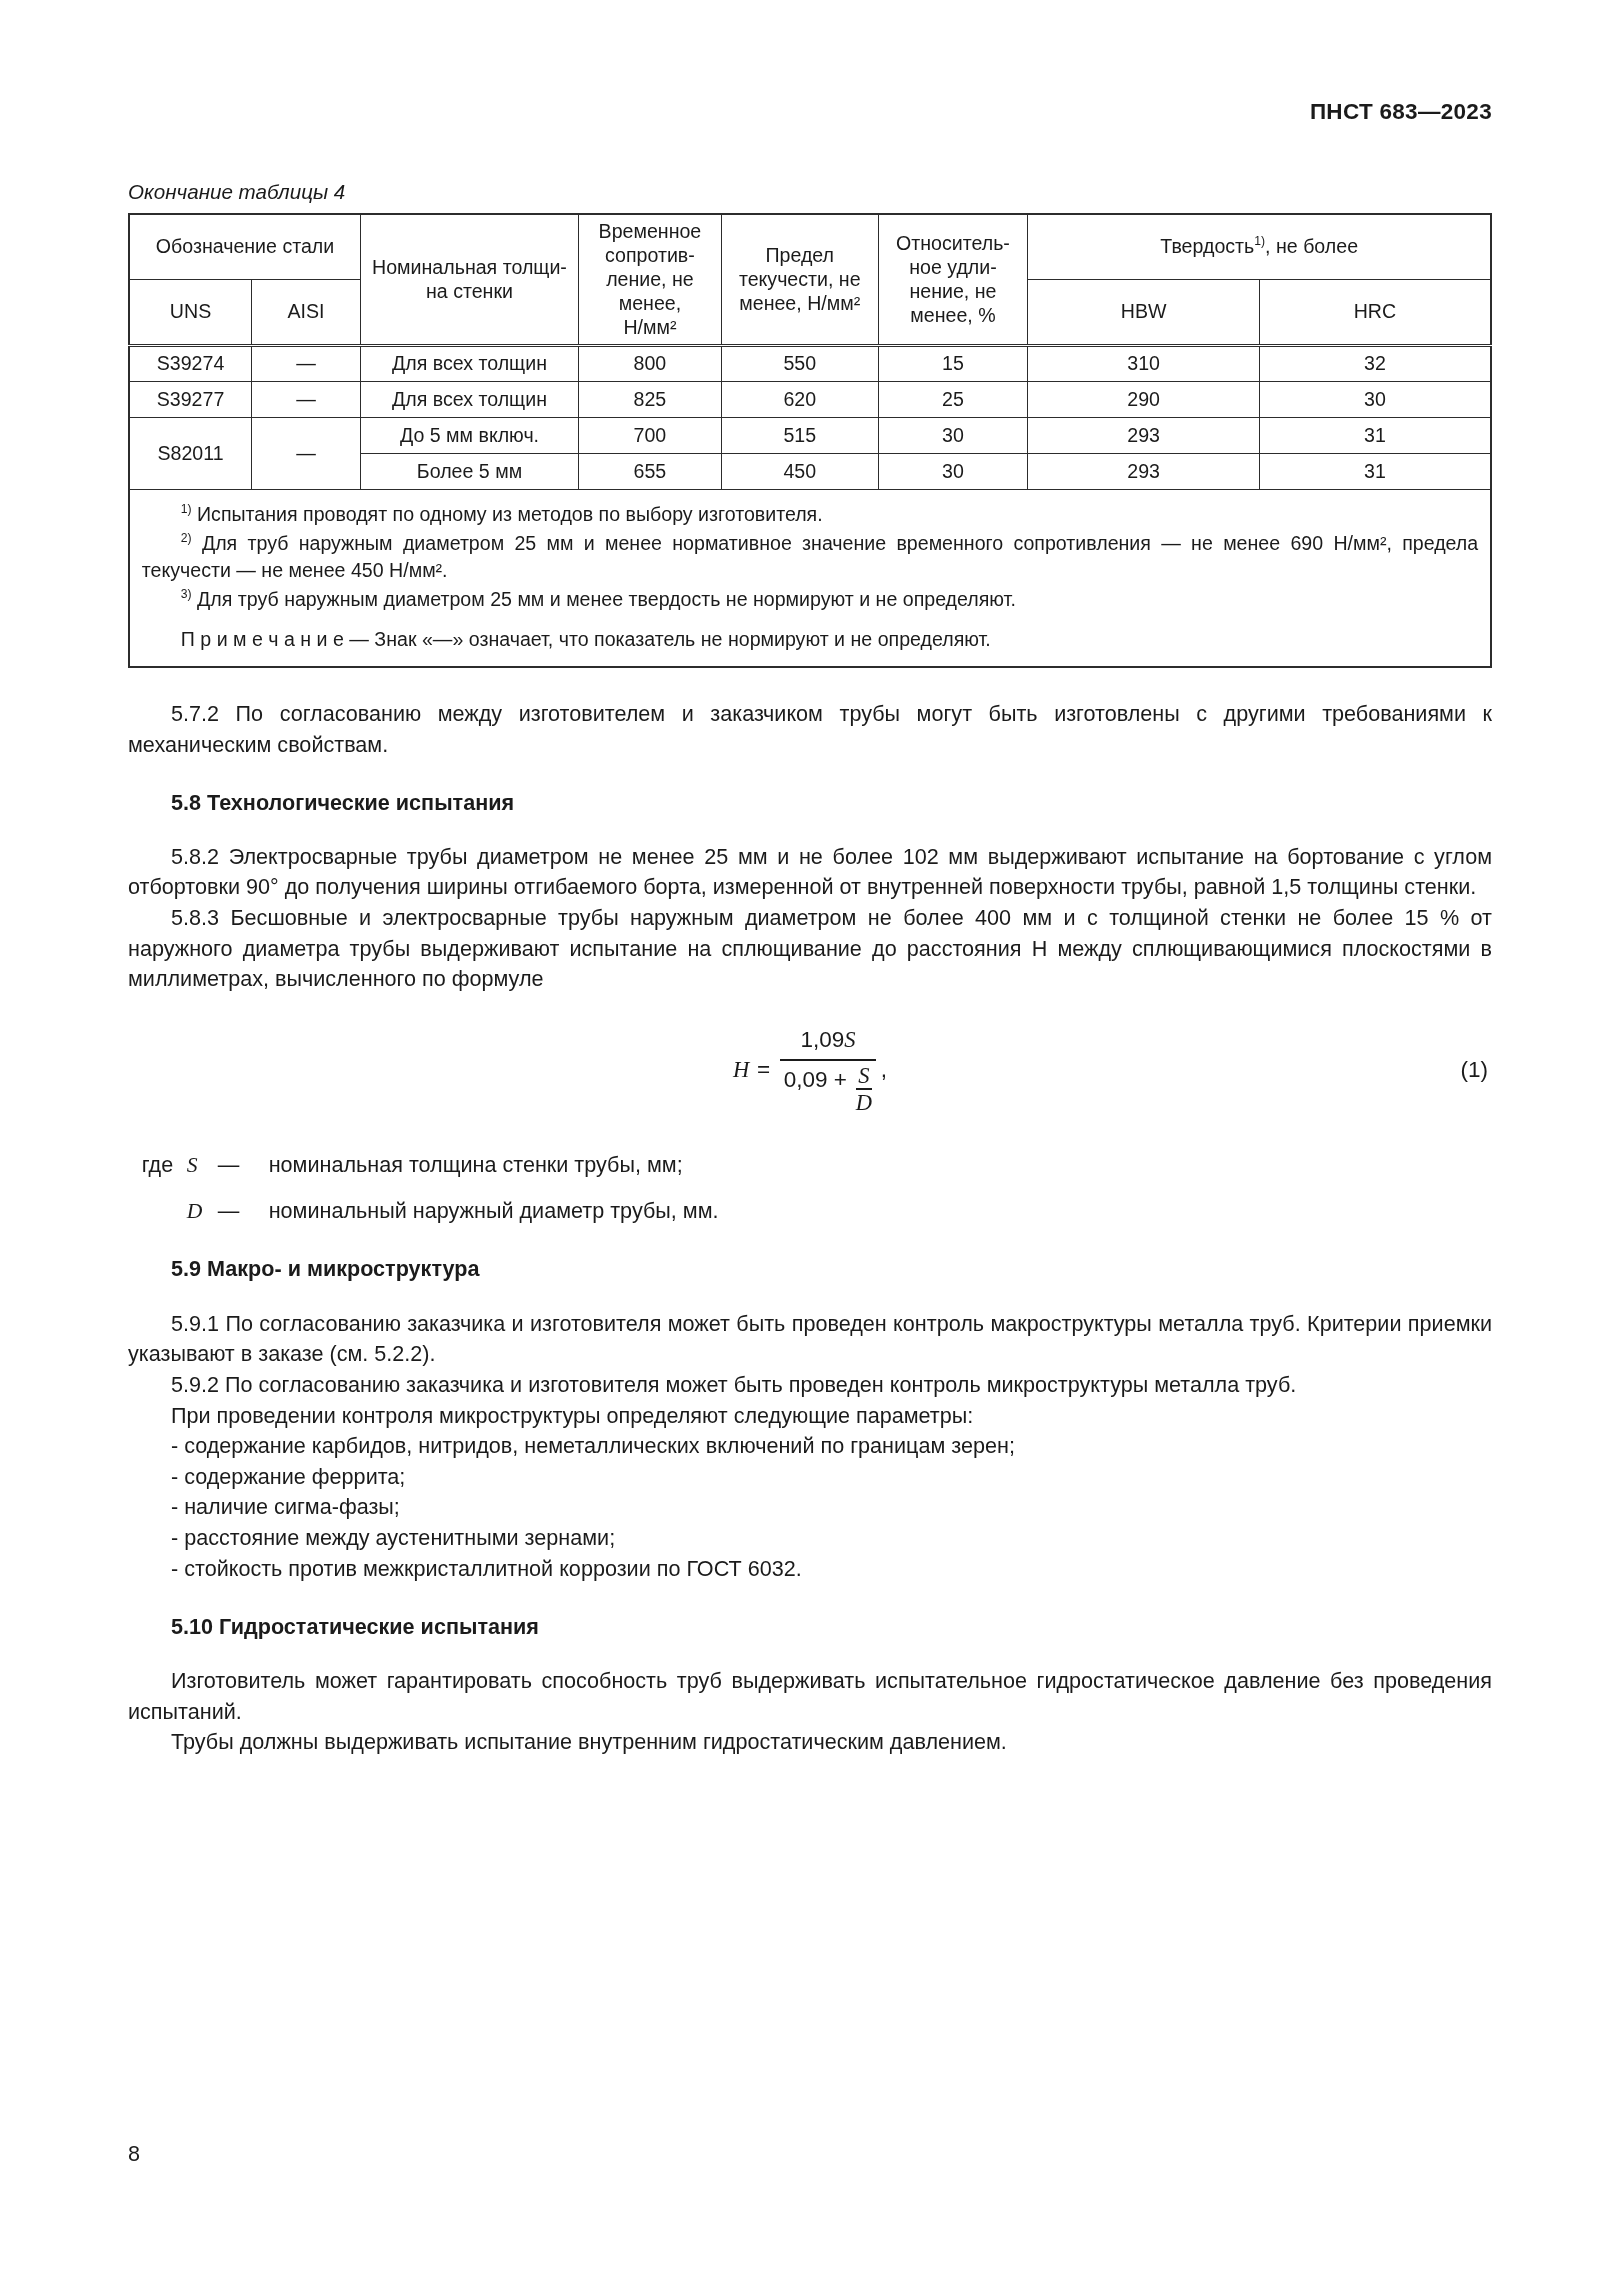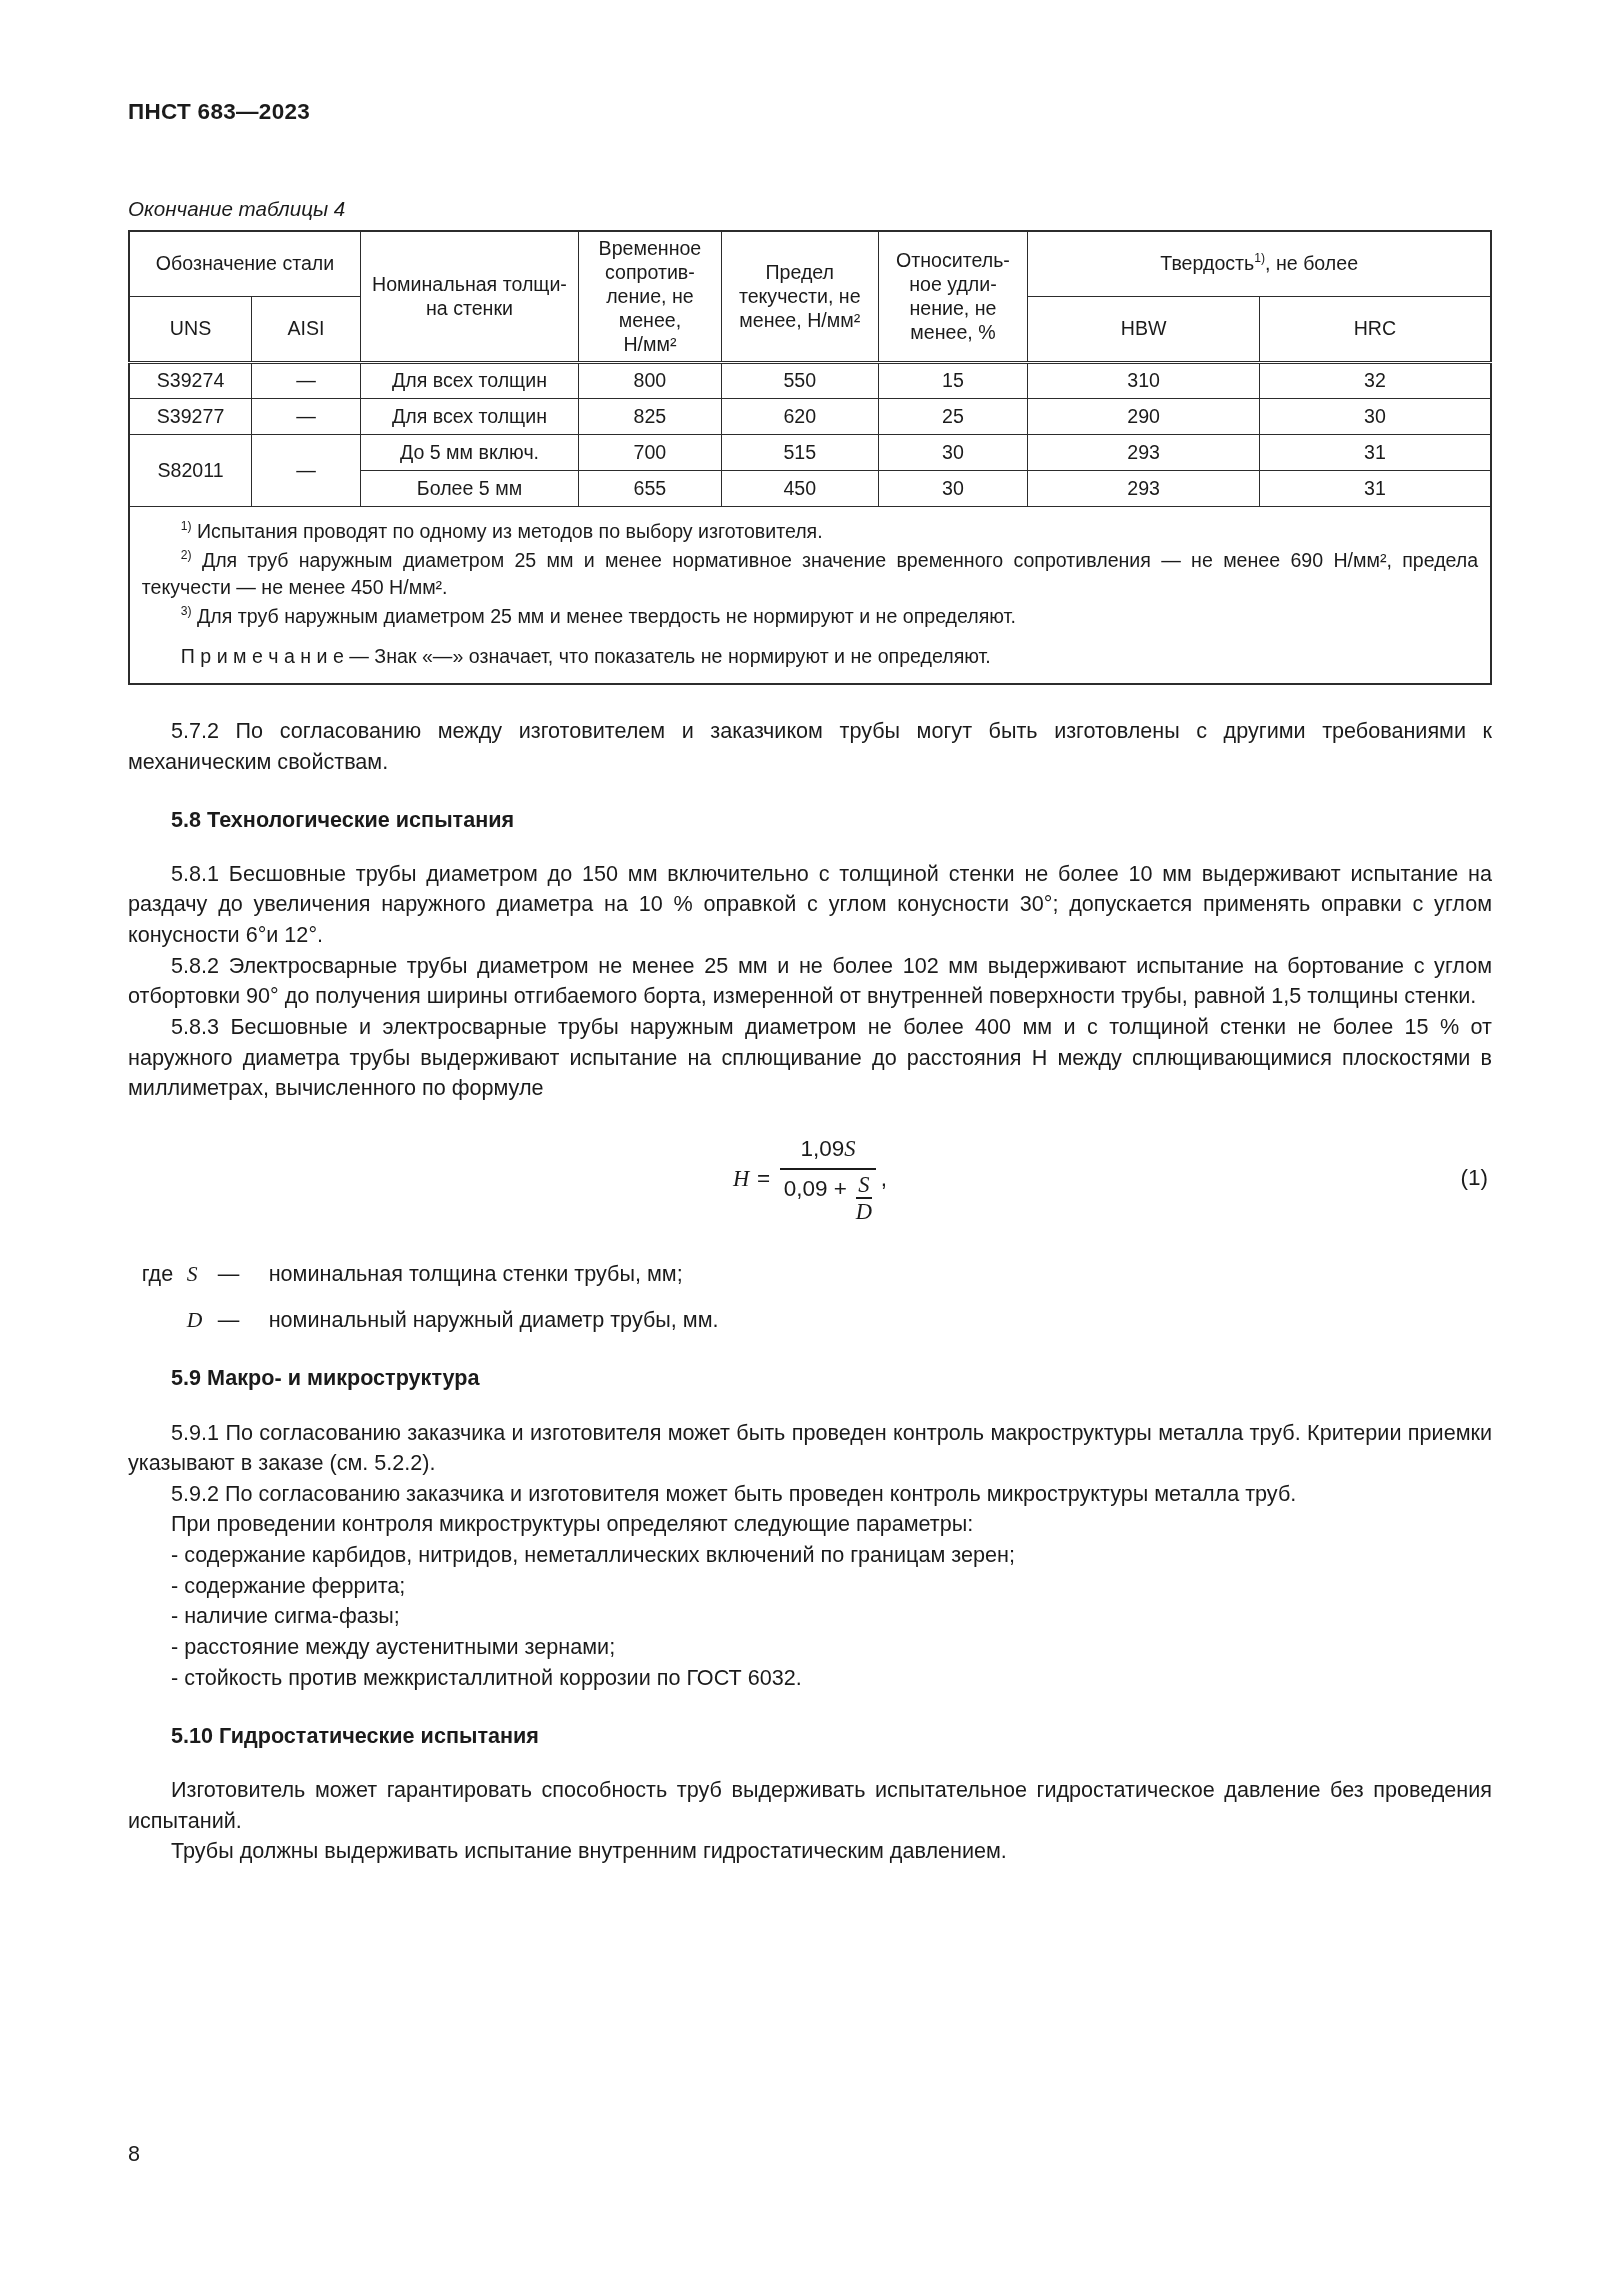--- a/index.html
+++ b/index.html
@@ -11,21 +11,21 @@
     overflow: hidden;
     background: #ffffff;
     font-family: "Liberation Sans", "DejaVu Sans", sans-serif;
     color: #1b1b1b;
     font-size: 21.6px;
     line-height: 1.42;
   }
   .sheet { position: absolute; inset: 0; background: #fff; }
   .page { position: absolute; left: 128px; top: 96px; width: 1364px; }
 
-  .doc-header { font-weight: bold; font-size: 22.5px; margin-bottom: 66px; letter-spacing: 0.3px; }
+  .doc-header { font-weight: bold; font-size: 22.5px; margin-bottom: 49px; letter-spacing: 0.3px; text-align: right; }
   .table-caption { font-style: italic; font-size: 20.6px; margin-bottom: 6.9px; }
 
   table.spec {
     width: 100%;
     border-collapse: collapse;
     font-size: 19.6px;
     line-height: 1.22;
     border: 2px solid #2c2c2c;
     padding-left: 28px;
   }
@@ -175,21 +175,20 @@
             <p class="fnote"><sup>3)</sup><span> Для труб наружным диаметром 25 мм и менее твердость не нормируют и не определяют.</span></p>
             <p class="note-line">П р и м е ч а н и е  — Знак «—» означает, что показатель не нормируют и не определяют.</p>
           </td>
         </tr>
       </tfoot>
     </table>
 
     <p class="para mt30">5.7.2 По согласованию между изготовителем и заказчиком трубы могут быть изготовлены с другими требованиями к механическим свойствам.</p>
 
     <h3 class="sec-h">5.8 Технологические испытания</h3>
-    <p class="para">5.8.1 Бесшовные трубы диаметром до 150 мм включительно с толщиной стенки не более 10 мм выдерживают испытание на раздачу до увеличения наружного диаметра на 10 % оправкой с углом конусности 30°; допускается применять оправки с углом конусности 6°и 12°.</p>
     <p class="para">5.8.2 Электросварные трубы диаметром не менее 25 мм и не более 102 мм выдерживают испытание на бортование с углом отбортовки 90° до получения ширины отгибаемого борта, измеренной от внутренней поверхности трубы, равной 1,5 толщины стенки.</p>
     <p class="para">5.8.3 Бесшовные и электросварные трубы наружным диаметром не более 400 мм и с толщиной стенки не более 15 % от наружного диаметра трубы выдерживают испытание на сплющивание до расстояния Н между сплющивающимися плоскостями в миллиметрах, вычисленного по формуле</p>
 
     <div class="formula-block">
       <span class="f-italic">H</span>
       <span class="f-eq">=</span>
       <span class="frac">
         <span class="frac-num"><span>1,09</span><span class="f-italic">S</span></span>
         <span class="frac-bar"></span>
         <span class="frac-den">

